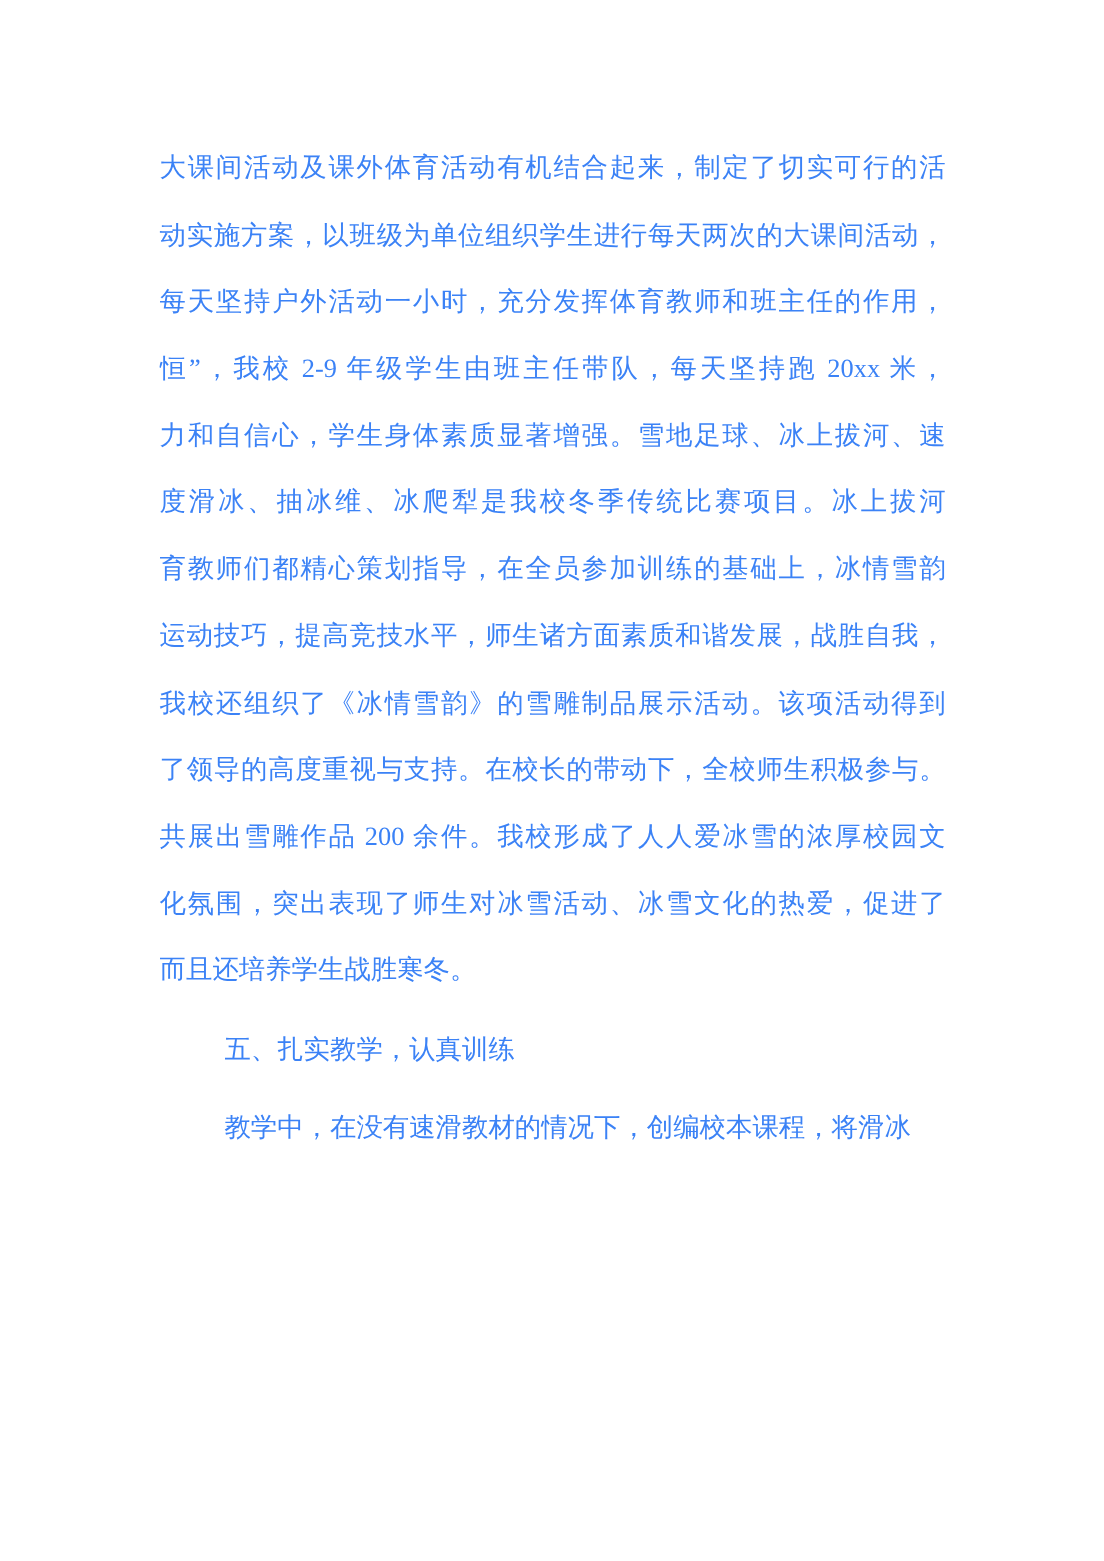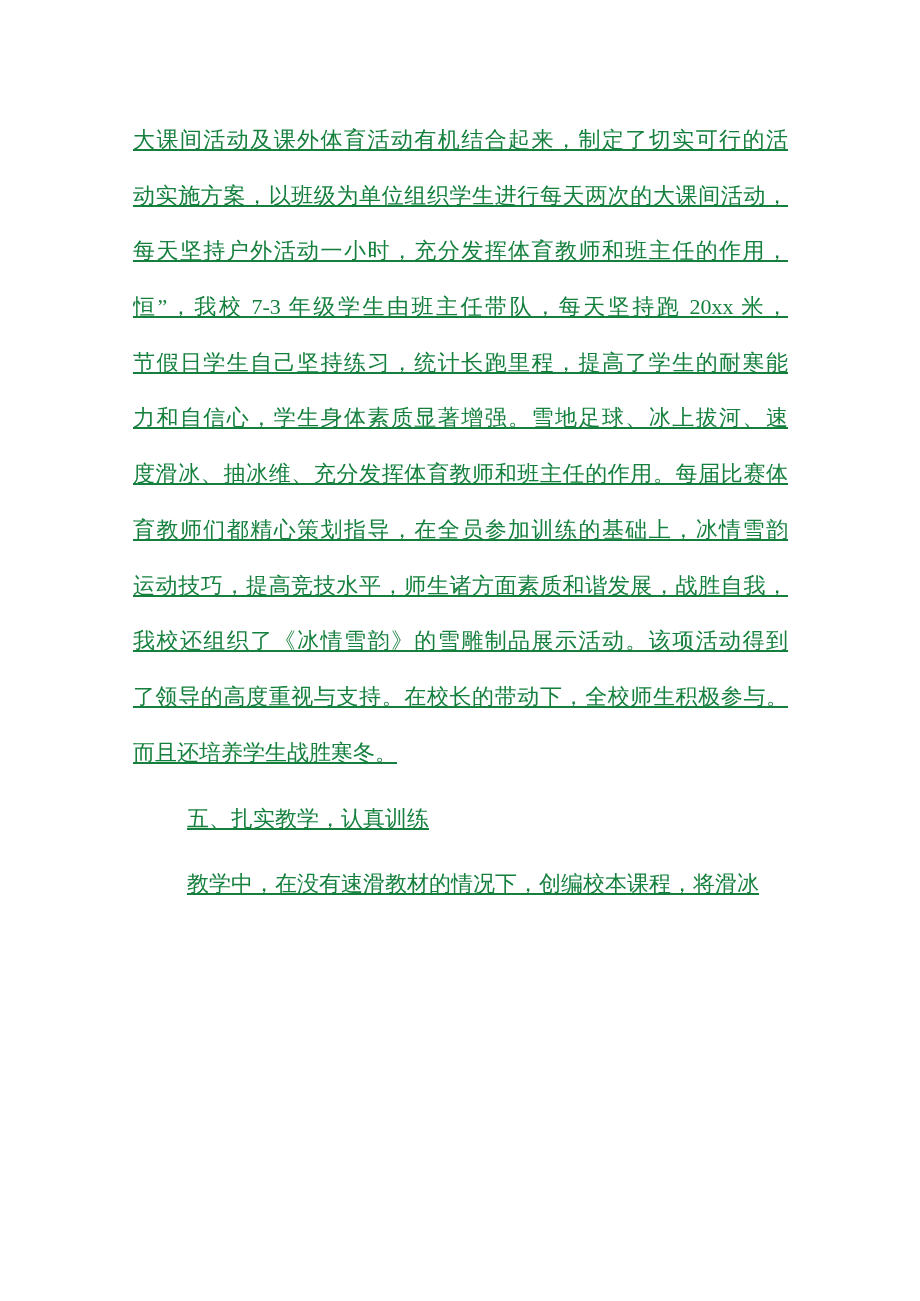--- a/index.html
+++ b/index.html
@@ -18,51 +18,51 @@
   .text-block {
     position: absolute;
     left: 133px;
     top: 112px;
     width: 655px;
   }
   .line {
     font-size: 22px;
     height: 55.7px;
     line-height: 55.7px;
-    color: #15803d;
+    color: #3b82f6;
     font-weight: 400;
     text-align: justify;
     text-align-last: justify;
     text-justify: inter-character;
     overflow: hidden;
-    text-decoration: underline;
   }
   .par-end {
     text-align: left;
     text-align-last: left;
   }
   .indent {
     text-indent: 54px;
   }
   .gap-a { margin-top: 11px; }
   .gap-b { margin-top: 9px; }
 </style>
 </head>
 <body>
 
 <div class="page">
   <div class="text-block">
     <div class="line">大课间活动及课外体育活动有机结合起来，制定了切实可行的活</div>
     <div class="line">动实施方案，以班级为单位组织学生进行每天两次的大课间活动，</div>
     <div class="line">每天坚持户外活动一小时，充分发挥体育教师和班主任的作用，</div>
-    <div class="line">恒”，我校 7-3 年级学生由班主任带队，每天坚持跑 20xx 米，</div>
-    <div class="line">节假日学生自己坚持练习，统计长跑里程，提高了学生的耐寒能</div>
+    <div class="line">恒”，我校 2-9 年级学生由班主任带队，每天坚持跑 20xx 米，</div>
     <div class="line">力和自信心，学生身体素质显著增强。雪地足球、冰上拔河、速</div>
-    <div class="line">度滑冰、抽冰维、充分发挥体育教师和班主任的作用。每届比赛体</div>
+    <div class="line">度滑冰、抽冰维、冰爬犁是我校冬季传统比赛项目。冰上拔河</div>
     <div class="line">育教师们都精心策划指导，在全员参加训练的基础上，冰情雪韵</div>
     <div class="line">运动技巧，提高竞技水平，师生诸方面素质和谐发展，战胜自我，</div>
     <div class="line">我校还组织了《冰情雪韵》的雪雕制品展示活动。该项活动得到</div>
     <div class="line">了领导的高度重视与支持。在校长的带动下，全校师生积极参与。</div>
+    <div class="line">共展出雪雕作品 200 余件。我校形成了人人爱冰雪的浓厚校园文</div>
+    <div class="line">化氛围，突出表现了师生对冰雪活动、冰雪文化的热爱，促进了</div>
     <div class="line par-end">而且还培养学生战胜寒冬。</div>
     <div class="line par-end indent gap-a">五、扎实教学，认真训练</div>
     <div class="line par-end indent gap-b">教学中，在没有速滑教材的情况下，创编校本课程，将滑冰</div>
   </div>
 </div>
 
 </body></html>

